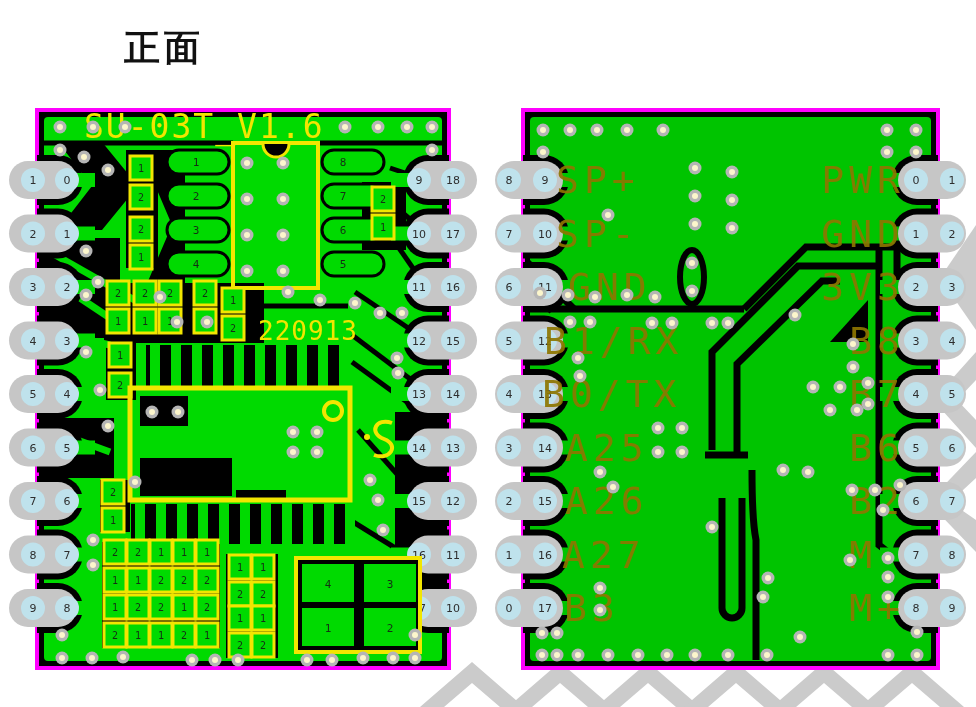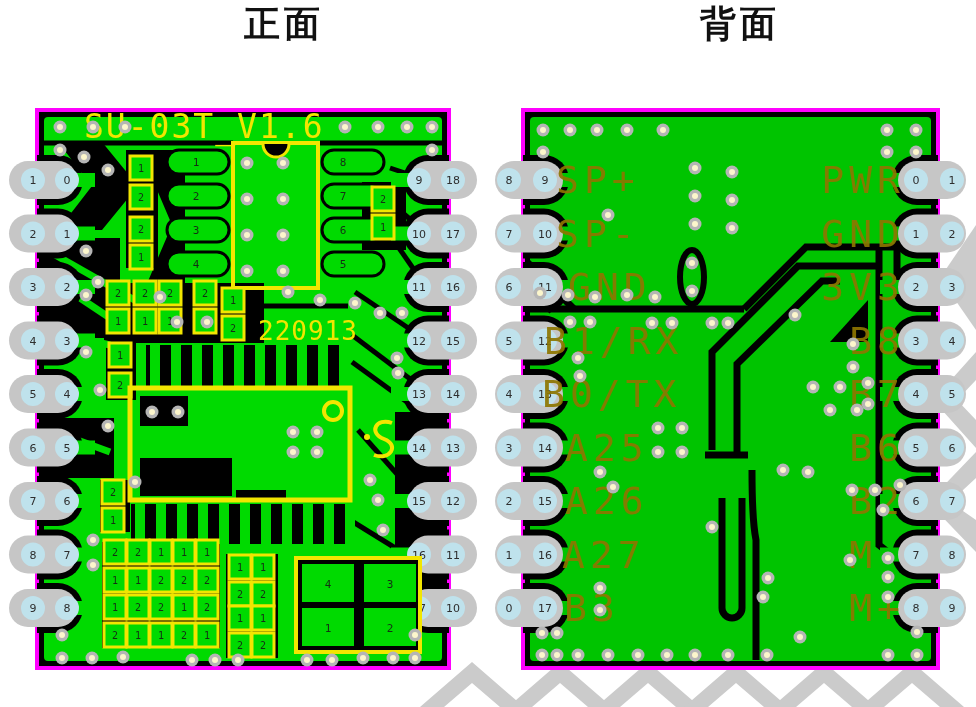--- a/index.html
+++ b/index.html
@@ -1,30 +1,29 @@
 <!DOCTYPE html>
 <html><head>
 <meta charset="utf-8">
 <style>
   html,body{margin:0;padding:0;background:#ffffff;}
   .stage{position:relative;width:976px;height:707px;background:#ffffff;overflow:hidden;
          font-family:"DejaVu Sans","Liberation Sans",sans-serif;}
-  .board-title{position:absolute;top:0;width:200px;text-align:right;
+  .board-title{position:absolute;top:24px;width:200px;text-align:left;
                font-size:36px;font-weight:bold;color:#111111;letter-spacing:4px;}
   #title-front{left:124px;}
   #title-back{left:580px;}
   svg{position:absolute;left:0;top:0;}
   text{user-select:none;}
 </style>
 </head>
 <body>
 
 <div class="stage">
   <div class="board-title" id="title-front">正面</div>
-  <div class="board-title" id="title-back">背面</div>
   <svg id="pcb-canvas" width="976" height="707" viewBox="0 0 976 707" xmlns="http://www.w3.org/2000/svg">
       <g fill="#cbcbcb">
         <path d="M420,707 L472,662 L524,707 L500,707 L472,683 L444,707 Z"></path>
         <path d="M508,707 L560,662 L612,707 L588,707 L560,683 L532,707 Z"></path>
         <path d="M596,707 L648,662 L700,707 L676,707 L648,683 L620,707 Z"></path>
         <path d="M684,707 L736,662 L788,707 L764,707 L736,683 L708,707 Z"></path>
         <path d="M772,707 L824,662 L876,707 L852,707 L824,683 L796,707 Z"></path>
         <path d="M860,707 L912,662 L964,707 L940,707 L912,683 L884,707 Z"></path>
         <path d="M976,225 L976,330 L940,278 Z"></path>
         <path d="M976,352 L933,400 L976,448 L976,420 L957,400 L976,380 Z"></path>

